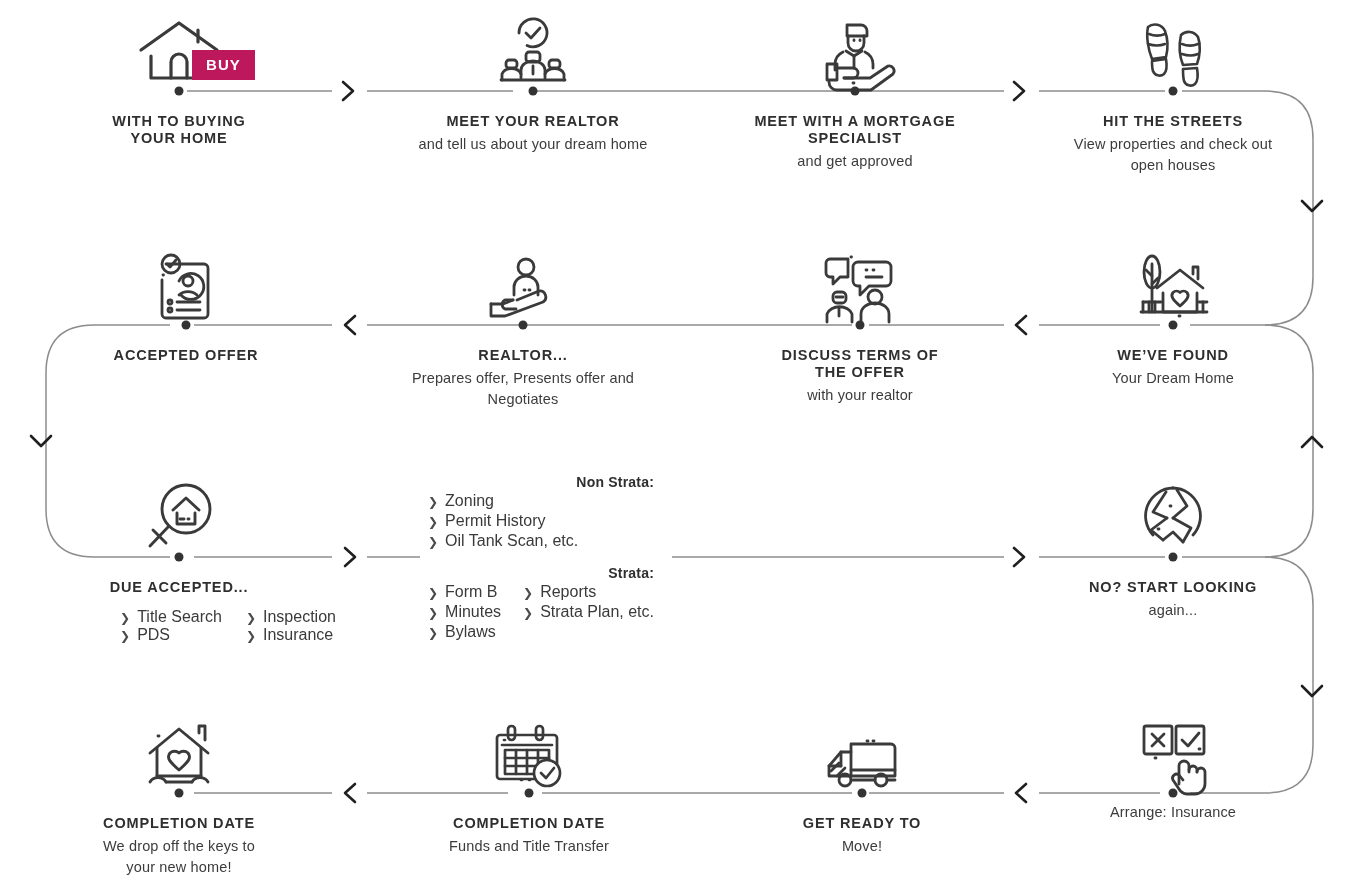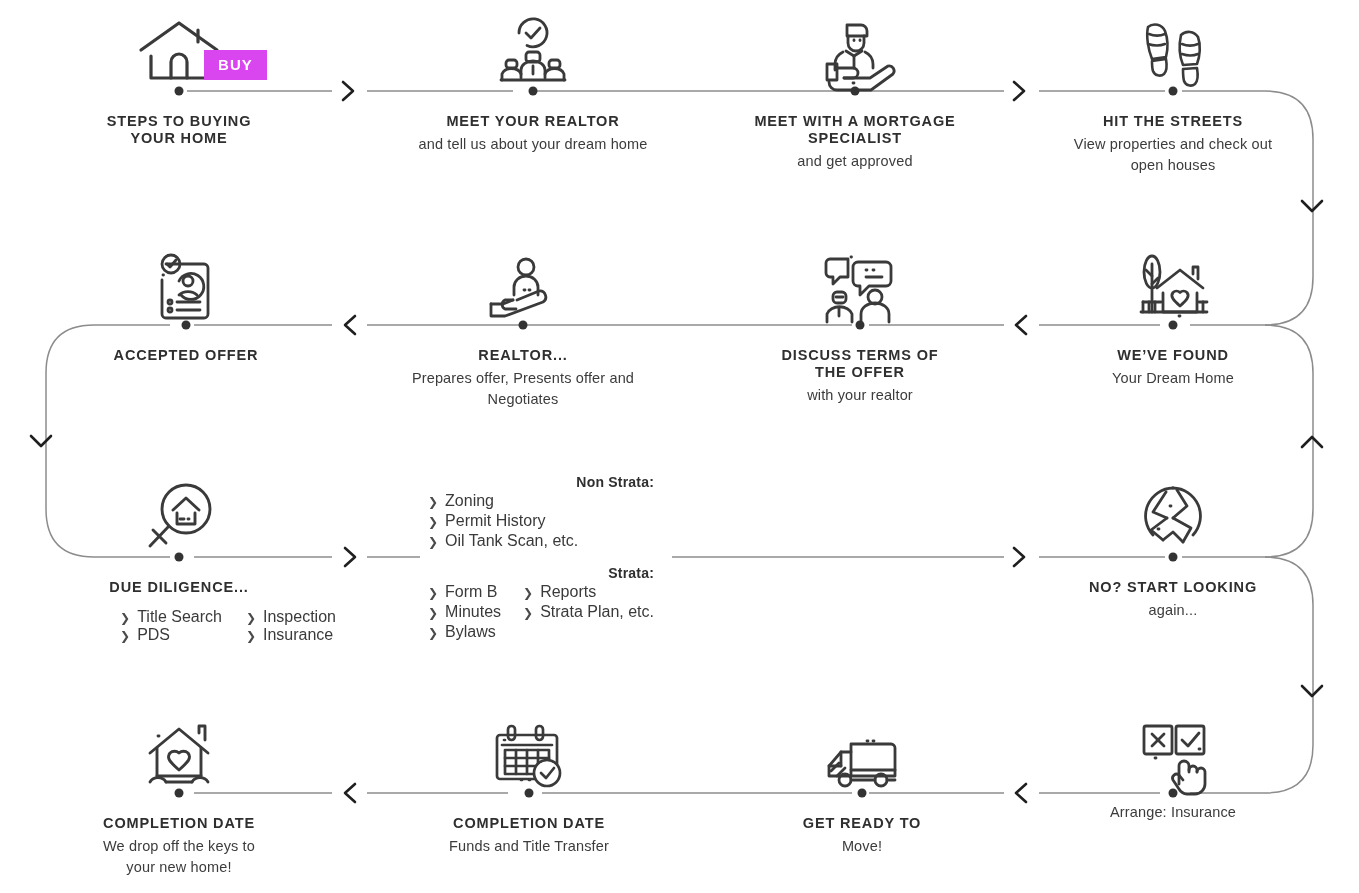--- a/index.html
+++ b/index.html
@@ -35,25 +35,24 @@
   }
   .subtitle {
     font-size: 14.5px; font-weight: normal; letter-spacing: 0.15px;
     color: #3c3c3c; line-height: 21px; white-space: pre-line;
     margin-top: 4px;
   }
 
   
   .buy-badge {
     position: absolute;
-    background: #d946ef; color: #ffffff;
+    background: #be185d; color: #ffffff;
     font-size: 15px; font-weight: bold; letter-spacing: 1.1px;
     padding: 6px 14px 7px 14px;
     z-index: 5;
-    margin-left: 12px;
   }
   .mini-col { display: flex; flex-direction: column; gap: 2px; }
   .mini-item { display: flex; align-items: baseline; gap: 7px; white-space: nowrap; }
   .chev-s { font-size: 12px; color: #4a4a4a; line-height: 1; }
   .mini-item .lbl { line-height: 18px; }
 
   #dd-lists {
     position: absolute; z-index: 3;
     left: 78px; top: 608px; width: 300px;
     display: flex; gap: 24px;
@@ -146,21 +145,21 @@
       <svg width="86" height="80" viewBox="0 0 86 80">
         <g fill="none" stroke="#3a3a3a" stroke-width="3.2" stroke-linecap="round" stroke-linejoin="round">
           <polyline points="5,34 43,7 81,34"></polyline>
           <polyline points="15,40 15,62 71,62 71,40"></polyline>
           <path d="M35 62 V 46 a8 8 0 0 1 16 0 V 62"></path>
           <line x1="62" y1="14" x2="62" y2="26"></line>
         </g>
       </svg>
     </div>
     <div class="dot" style="top:-5px;"></div>
-    <div class="title" style="margin-top:17px;">STEPS TO BUYING
+    <div class="title" style="margin-top:17px;">WITH TO BUYING
 YOUR HOME</div>
     <div class="subtitle"></div>
   </div>
   <div class="buy-badge" style="left:192px; top:50px;">BUY</div>
 
   <div class="node" style="left:392px; top:96px; width:282px;">
     <div class="icon-wrap" style="bottom:100%; height:86px;">
       <svg width="80" height="80" viewBox="0 0 80 80">
         <g fill="none" stroke="#3a3a3a" stroke-width="2.8" stroke-linecap="round" stroke-linejoin="round">
           <path d="M26 17 a14 14 0 1 1 8 12.5"></path>
@@ -331,21 +330,21 @@
           <line x1="27" y1="46" x2="8" y2="66"></line>
           <line x1="11" y1="50" x2="24" y2="63"></line>
           <polyline points="31,30 44,18 57,30"></polyline>
           <polyline points="35,33 35,44 53,44 53,33"></polyline>
           <line x1="38" y1="39" x2="42" y2="39"></line>
           <line x1="46" y1="39" x2="47" y2="39"></line>
         </g>
       </svg>
     </div>
     <div class="dot" style="top:-5px;"></div>
-    <div class="title" style="margin-top:17px;">DUE DILIGENCE...</div>
+    <div class="title" style="margin-top:17px;">DUE ACCEPTED...</div>
   </div>
 
   <div id="dd-lists">
     <div class="mini-col">
       <div class="mini-item">
         <span class="chev-s">❯</span>
         <span class="lbl">Title Search</span>
       </div>
       <div class="mini-item">
         <span class="chev-s">❯</span>

